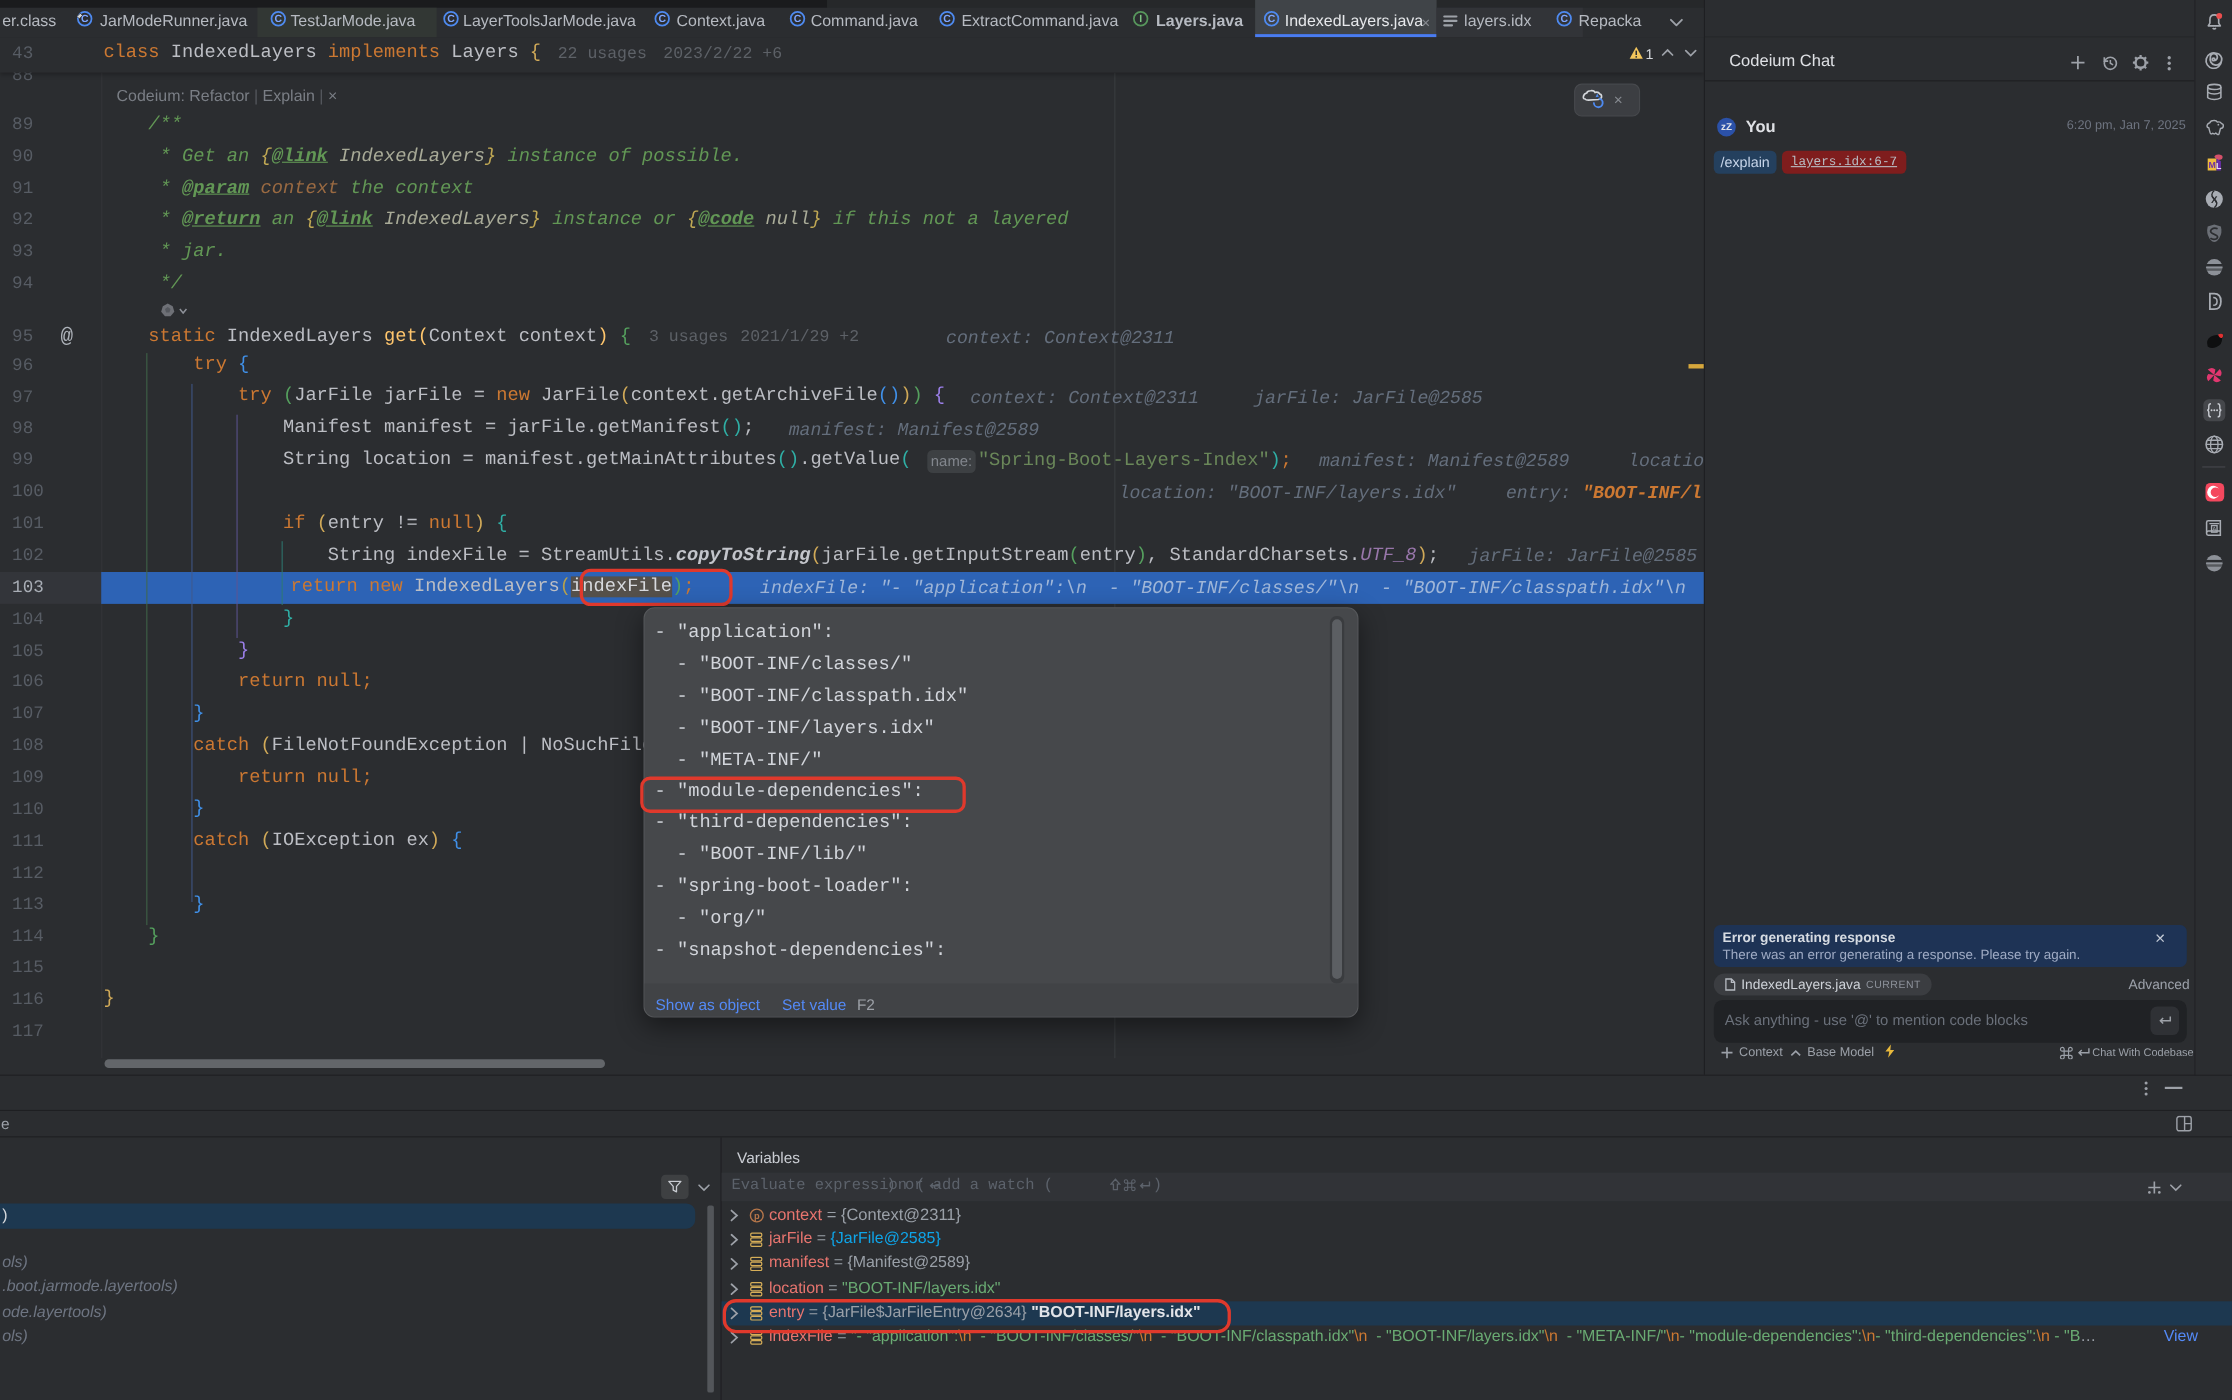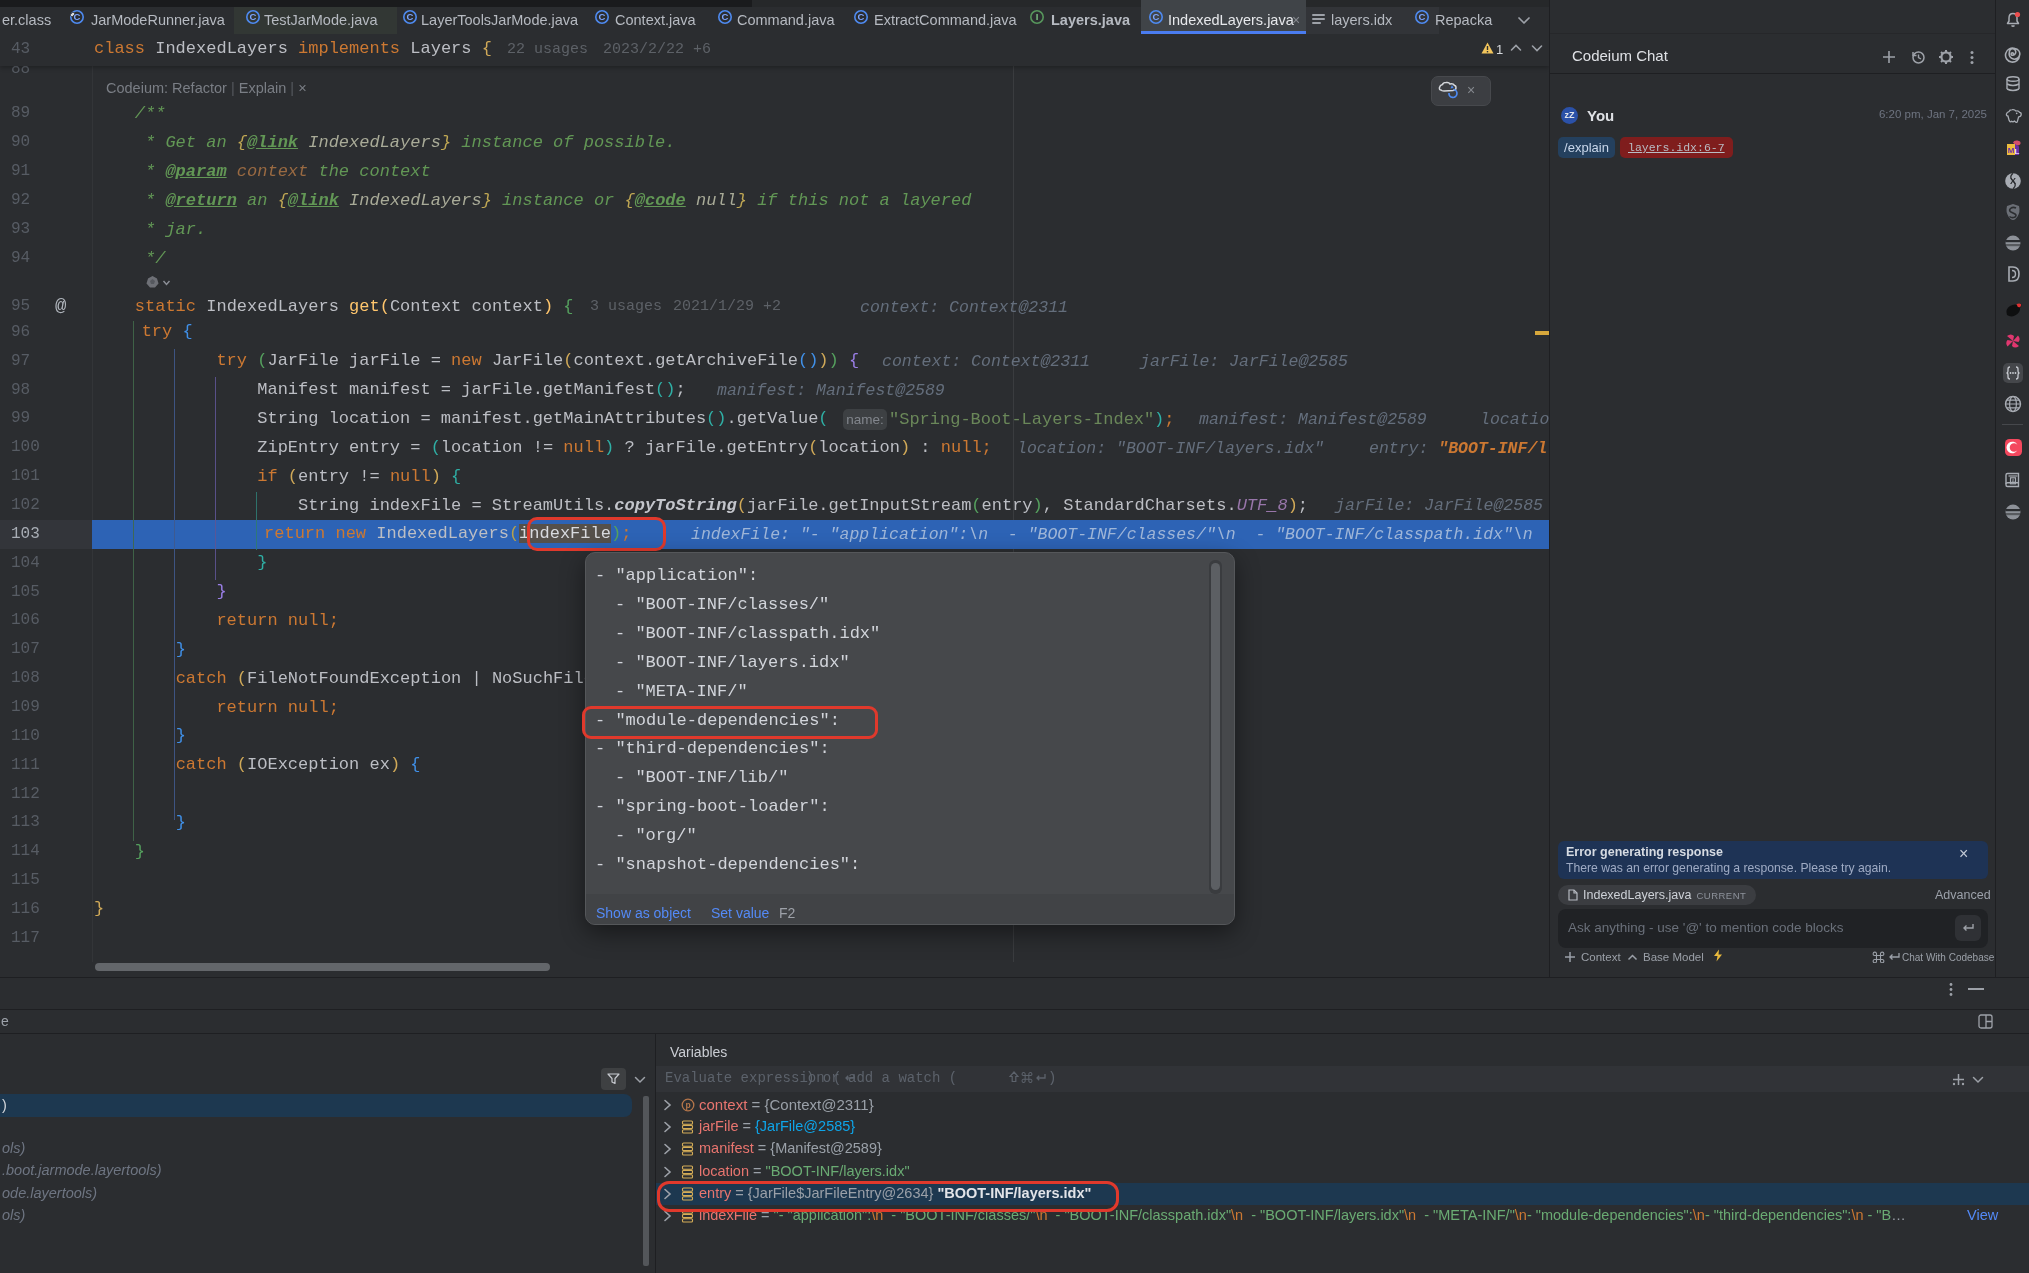--- a/index.html
+++ b/index.html
@@ -133,25 +133,24 @@
 <svg class="abs" style="left:162px;top:280px" width="9" height="6" viewBox="0 0 9 6">
         <path d="M1.5 1 L4.5 4.5 L7.5 1" fill="none" stroke="#8d9098" stroke-width="1.4"></path>
       </svg>
 <div class="cl" style="top:99.6px;height:28.9px;line-height:28.9px;padding-left:94px"><span class="it" style="color:#629755">    /**</span></div>
 <div class="cl" style="top:128.6px;height:28.9px;line-height:28.9px;padding-left:94px"><span class="it" style="color:#629755">     * Get an </span><span class="it" style="color:#c0a854">{</span><span class="it" style="color:#629755;font-weight:bold;text-decoration:underline">@link</span><span class="it" style="color:#a9ab98"> IndexedLayers</span><span class="it" style="color:#c0a854">}</span><span class="it" style="color:#629755"> instance of possible.</span></div>
 <div class="cl" style="top:157.6px;height:28.9px;line-height:28.9px;padding-left:94px"><span class="it" style="color:#629755">     * </span><span class="it" style="color:#629755;font-weight:bold;text-decoration:underline">@param</span><span class="it" style="color:#9a6a42"> context</span><span class="it" style="color:#629755"> the context</span></div>
 <div class="cl" style="top:186.6px;height:28.9px;line-height:28.9px;padding-left:94px"><span class="it" style="color:#629755">     * </span><span class="it" style="color:#629755;font-weight:bold;text-decoration:underline">@return</span><span class="it" style="color:#629755"> an </span><span class="it" style="color:#c0a854">{</span><span class="it" style="color:#629755;font-weight:bold;text-decoration:underline">@link</span><span class="it" style="color:#a9ab98"> IndexedLayers</span><span class="it" style="color:#c0a854">}</span><span class="it" style="color:#629755"> instance or </span><span class="it" style="color:#c0a854">{</span><span class="it" style="color:#629755;font-weight:bold;text-decoration:underline">@code</span><span class="it" style="color:#a9ab98"> null</span><span class="it" style="color:#c0a854">}</span><span class="it" style="color:#629755"> if this not a layered</span></div>
 <div class="cl" style="top:215.6px;height:28.9px;line-height:28.9px;padding-left:94px"><span class="it" style="color:#629755">     * jar.</span></div>
 <div class="cl" style="top:244.6px;height:28.9px;line-height:28.9px;padding-left:94px"><span class="it" style="color:#629755">     */</span></div>
 <div class="cl" style="top:292.6px;height:28.9px;line-height:28.9px;padding-left:94px">    <span style="color:#cc7832">static</span> IndexedLayers <span style="color:#ffc66d">get</span><span style="color:#ffc66d">(</span>Context context<span style="color:#ffc66d">)</span> <span style="color:#55a05e">{</span></div>
-<div class="cl" style="top:318.4px;height:28.9px;line-height:28.9px;padding-left:60px">        <span style="color:#cc7832">try</span> <span style="color:#4090e8">{</span></div>
+<div class="cl" style="top:318.4px;height:28.9px;line-height:28.9px;padding-left:94px">        <span style="color:#cc7832">try</span> <span style="color:#4090e8">{</span></div>
 <div class="cl" style="top:347.3px;height:28.9px;line-height:28.9px;padding-left:94px">            <span style="color:#cc7832">try</span> <span style="color:#55a05e">(</span>JarFile jarFile = <span style="color:#cc7832">new</span> JarFile<span style="color:#d0a958">(</span>context.getArchiveFile<span style="color:#4090e8">()</span><span style="color:#d0a958">)</span><span style="color:#55a05e">)</span> <span style="color:#9b7fe8">{</span></div>
 <div class="cl" style="top:376.1px;height:28.9px;line-height:28.9px;padding-left:94px">                Manifest manifest = jarFile.getManifest<span style="color:#2fafa5">()</span>;</div>
 <div class="cl" style="top:405.0px;height:28.9px;line-height:28.9px;padding-left:94px">                String location = manifest.getMainAttributes<span style="color:#2fafa5">()</span>.getValue<span style="color:#2fafa5">(</span><span id="chipanchor"></span></div>
-<div class="cl" style="top:433.8px;height:28.9px;line-height:28.9px;padding-left:94px">                ZipEntry entry = <span style="color:#2fafa5">(</span>location != <span style="color:#cc7832">null</span><span style="color:#2fafa5">)</span> ? jarFile.getEntry<span style="color:#d0a958">(</span>location<span style="color:#d0a958">)</span> : <span style="color:#cc7832">null;</span></div>
 <div class="cl" style="top:462.7px;height:28.9px;line-height:28.9px;padding-left:94px">                <span style="color:#cc7832">if</span> <span style="color:#d0a958">(</span>entry != <span style="color:#cc7832">null</span><span style="color:#d0a958">)</span> <span style="color:#2fafa5">{</span></div>
 <div class="cl" style="top:491.5px;height:28.9px;line-height:28.9px;padding-left:94px">                    String indexFile = StreamUtils.<span class="it b" style="color:#c3c5cb">copyToString</span><span style="color:#d0a958">(</span>jarFile.getInputStream<span style="color:#55a05e">(</span>entry<span style="color:#55a05e">)</span>, StandardCharsets.<span class="it" style="color:#9876aa">UTF_8</span><span style="color:#d0a958">)</span>;</div>
 <div class="cl" style="top:520.4px;height:28.9px;line-height:28.9px;padding-left:60px">                    <span style="color:#cc7832">return new</span> IndexedLayers<span style="color:#b5a04e">(</span><span style="background:#55504a;color:#d8dade">indexFile</span><span style="color:#55a05e">)</span><span style="color:#cc7832">;</span></div>
 <div class="cl" style="top:549.2px;height:28.9px;line-height:28.9px;padding-left:94px">                <span style="color:#2fafa5">}</span></div>
 <div class="cl" style="top:578.1px;height:28.9px;line-height:28.9px;padding-left:94px">            <span style="color:#9b7fe8">}</span></div>
 <div class="cl" style="top:606.9px;height:28.9px;line-height:28.9px;padding-left:94px">            <span style="color:#cc7832">return null;</span></div>
 <div class="cl" style="top:635.8px;height:28.9px;line-height:28.9px;padding-left:94px">        <span style="color:#4090e8">}</span></div>
 <div class="cl" style="top:664.6px;height:28.9px;line-height:28.9px;padding-left:94px">        <span style="color:#cc7832">catch</span> <span style="color:#d0a958">(</span>FileNotFoundException | NoSuchFileException ex<span style="color:#d0a958">)</span> <span style="color:#4090e8">{</span></div>
 <div class="cl" style="top:693.5px;height:28.9px;line-height:28.9px;padding-left:94px">            <span style="color:#cc7832">return null;</span></div>
 <div class="cl" style="top:722.3px;height:28.9px;line-height:28.9px;padding-left:94px">        <span style="color:#4090e8">}</span></div>

